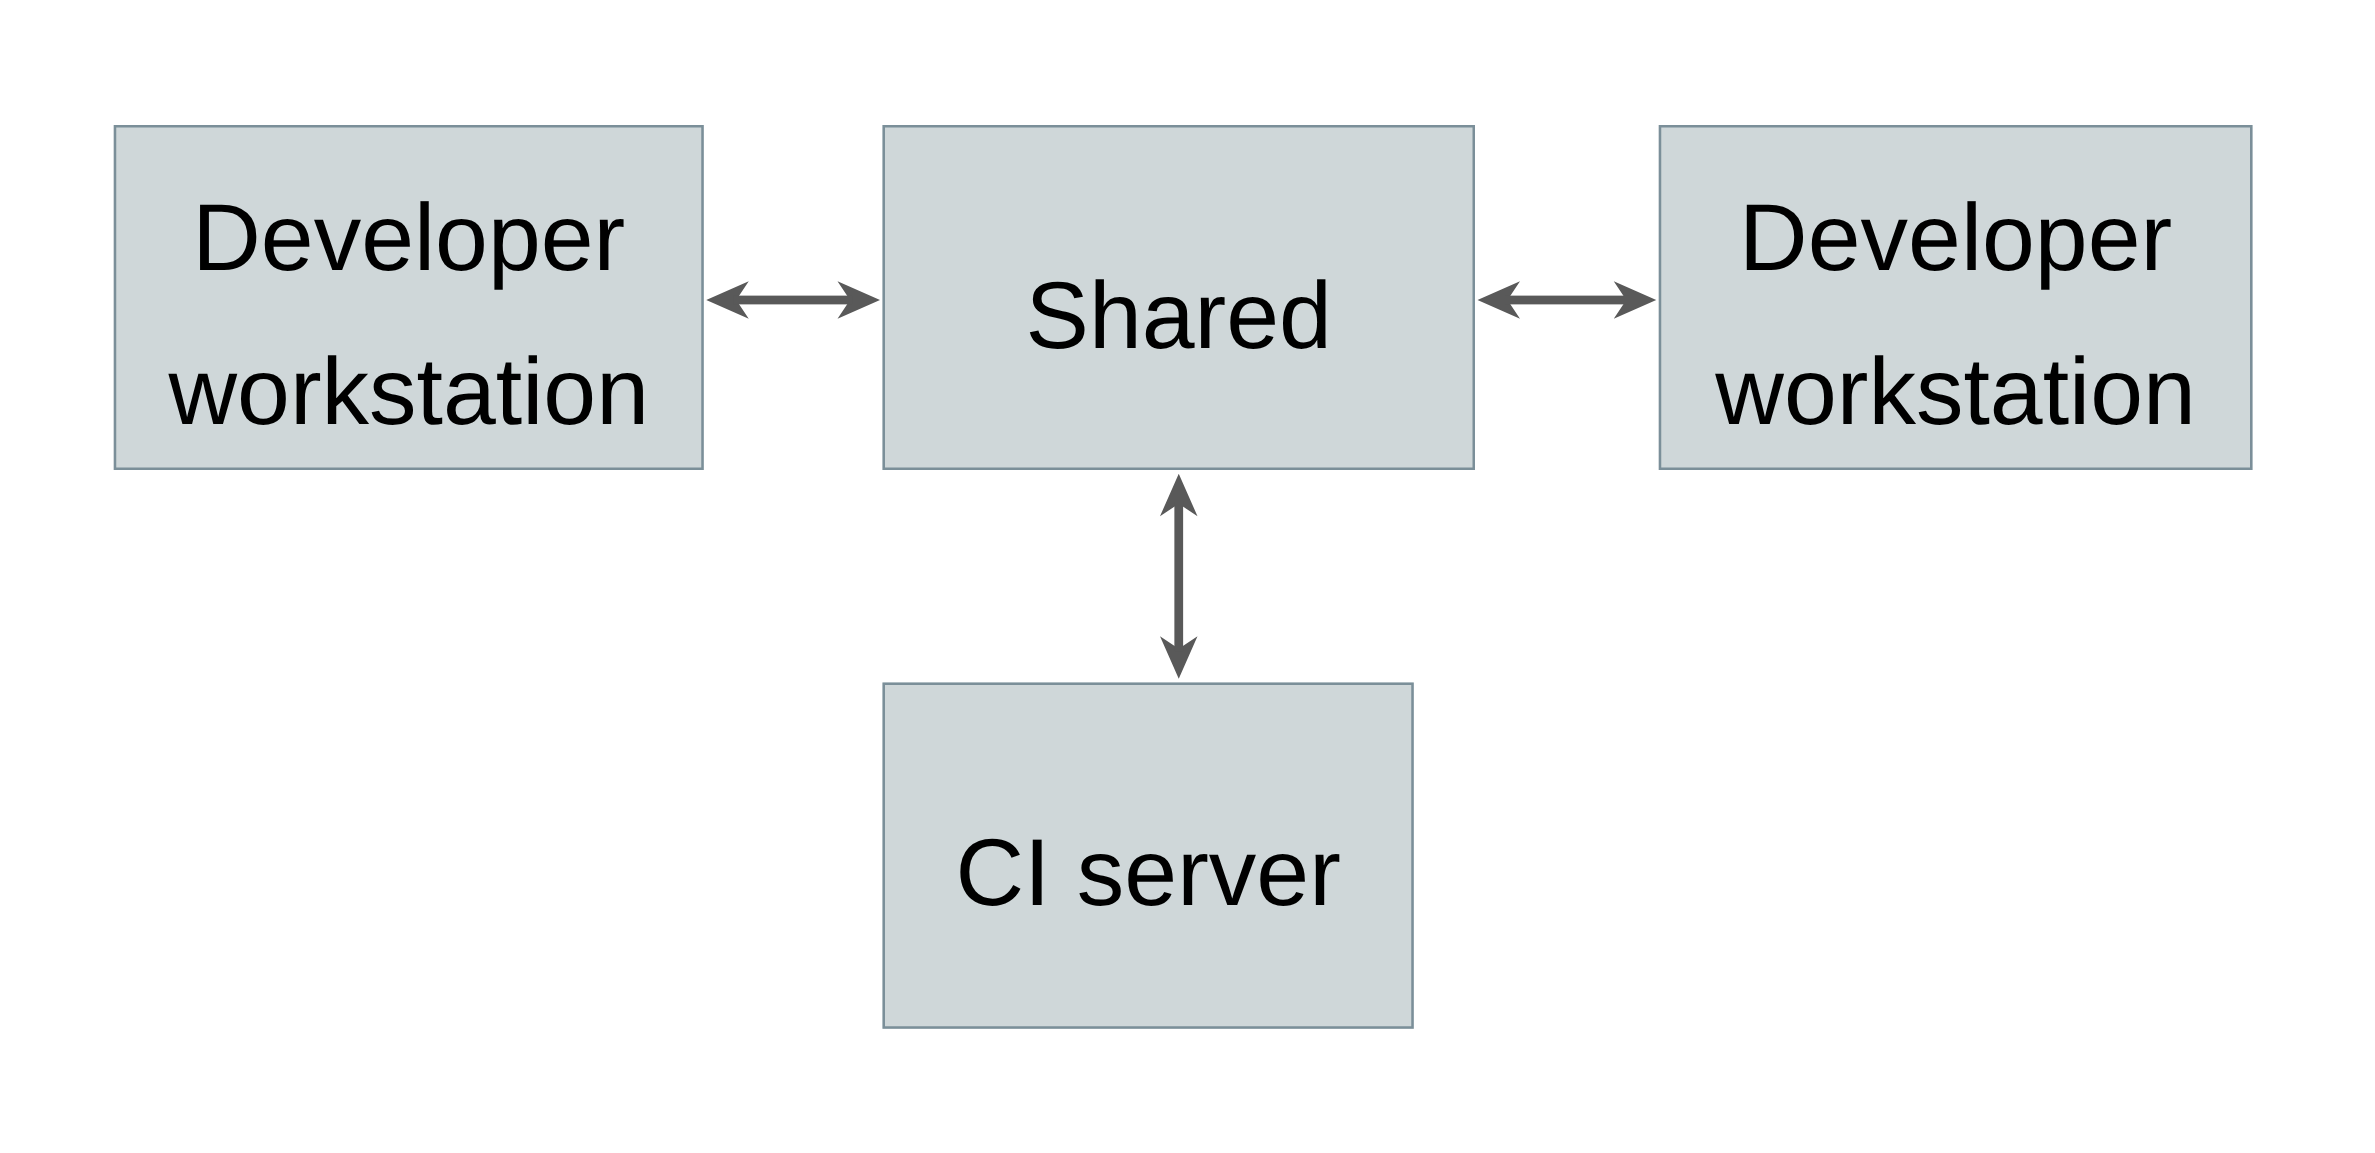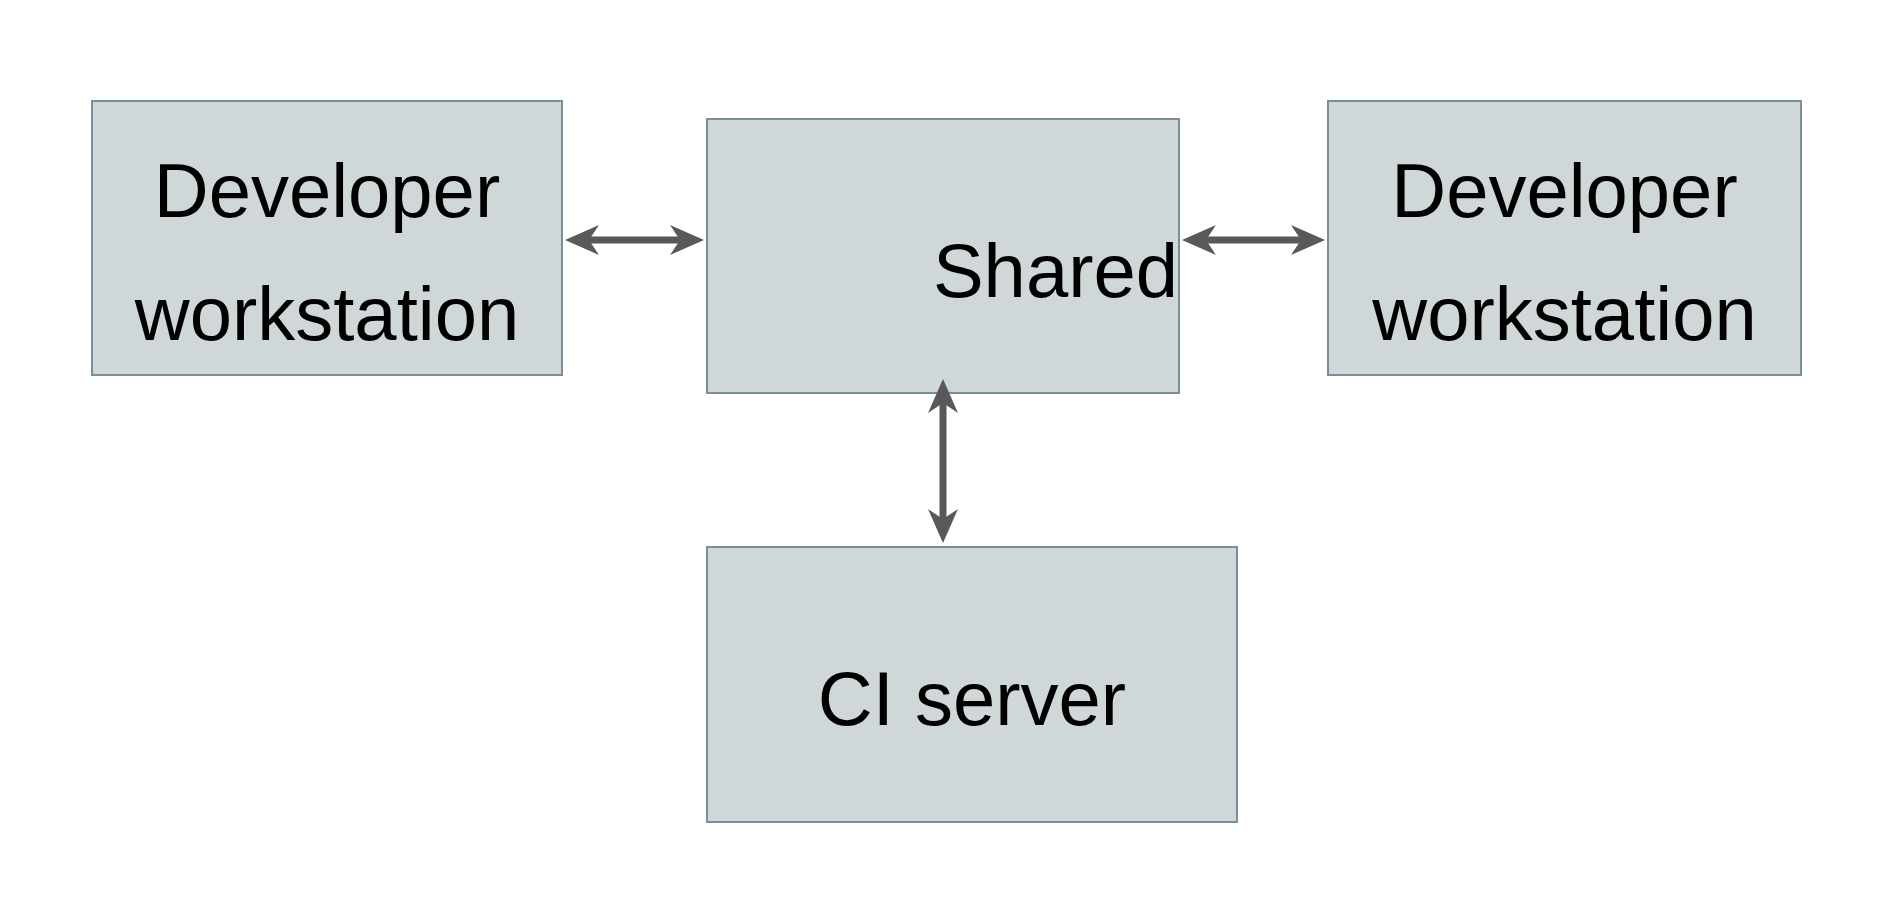--- a/index.html
+++ b/index.html
@@ -30,23 +30,23 @@
     line-height: 1.22;
     letter-spacing: 0px;
     font-weight: 400;
   }
   .node span {
     display: block;
     white-space: nowrap;
     margin-top: 30px;
   }
   #node-dev-left   { left: 91px;  top: 100px; width: 472px; height: 276px; }
-  #node-cache      { left: 706px; top: 118px; width: 474px; height: 276px; align-items: flex-end; }
+  #node-cache      { left: 706px; top: 100px; width: 474px; height: 276px; }
   #node-dev-right  { left: 1327px;top: 100px; width: 475px; height: 276px; }
-  #node-ci         { left: 706px; top: 546px; width: 532px; height: 277px; }
+  #node-ci         { left: 706px; top: 546px; width: 425px; height: 277px; }
   .connector-layer {
     position: absolute;
     left: 0;
     top: 0;
     width: 1900px;
     height: 922px;
     pointer-events: none;
   }
 </style>
 </head>

